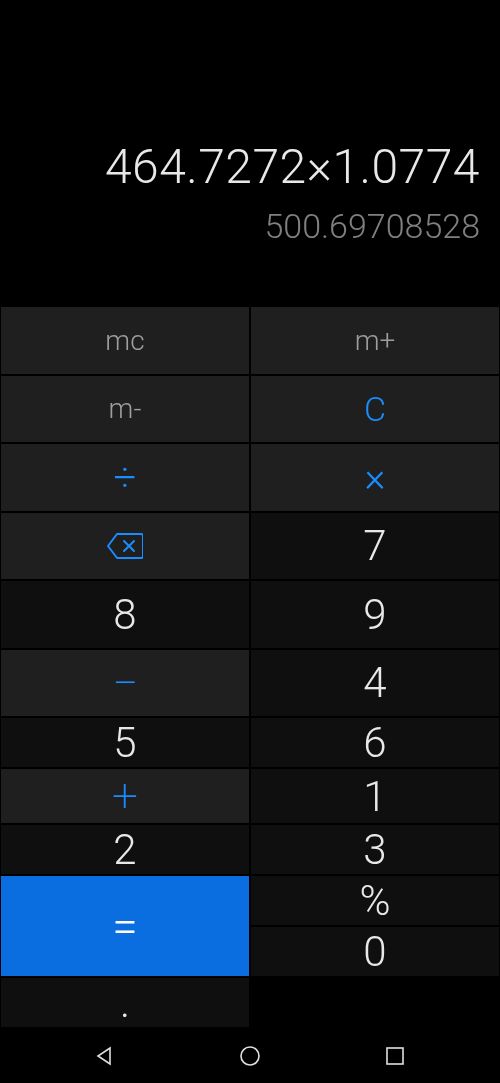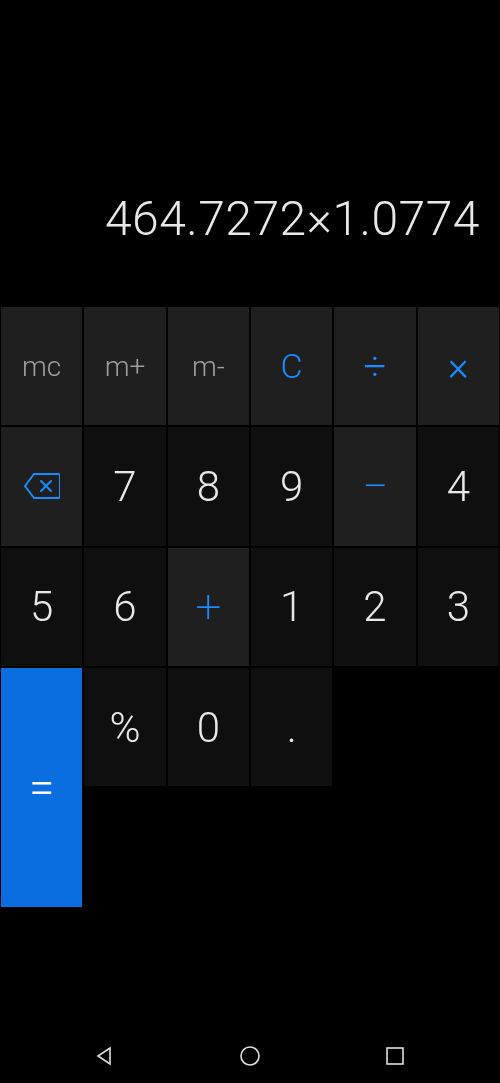--- a/index.html
+++ b/index.html
@@ -36,21 +36,21 @@
     }
     .result {
       color: #808080;
       font-size: 34px;
       font-weight: 300;
       margin-top: 12px;
       text-align: right;
     }
     .keypad {
       display: grid;
-      grid-template-columns: repeat(6, 1fr);
+      grid-template-columns: repeat(2, 1fr);
       grid-template-rows: repeat(6, 1fr);
       flex: 1;
       width: 500px;
     }
     .key {
       background: #161616;
       border: 0.5px solid #000;
       display: flex;
       align-items: center;
       justify-content: center;
@@ -107,20 +107,21 @@
     }
     .nav-shape { stroke: #e0e0e0; stroke-width: 1.6; fill: none; }
   </style>
 </head>
 <body>
 
 <div class="screen">
 
   <div class="display">
     <div class="expression">464.7272×1.0774</div>
+    <div class="result">500.69708528</div>
   </div>
 
   <div class="keypad">
 
     <div class="key mem">mc</div>
     <div class="key mem">m+</div>
     <div class="key mem">m-</div>
 
     <div class="key op-dark">C</div>
     <div class="key op-dark sym">÷</div>

